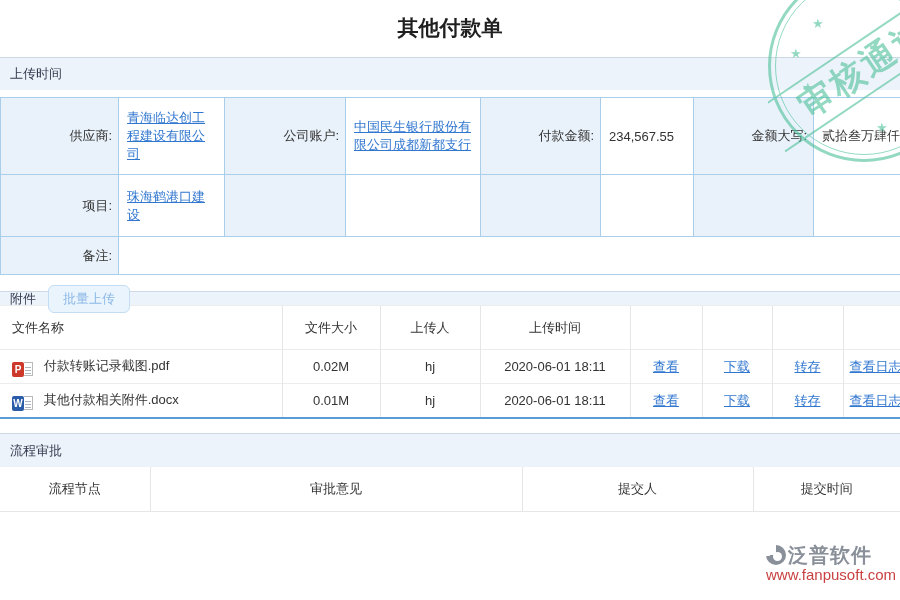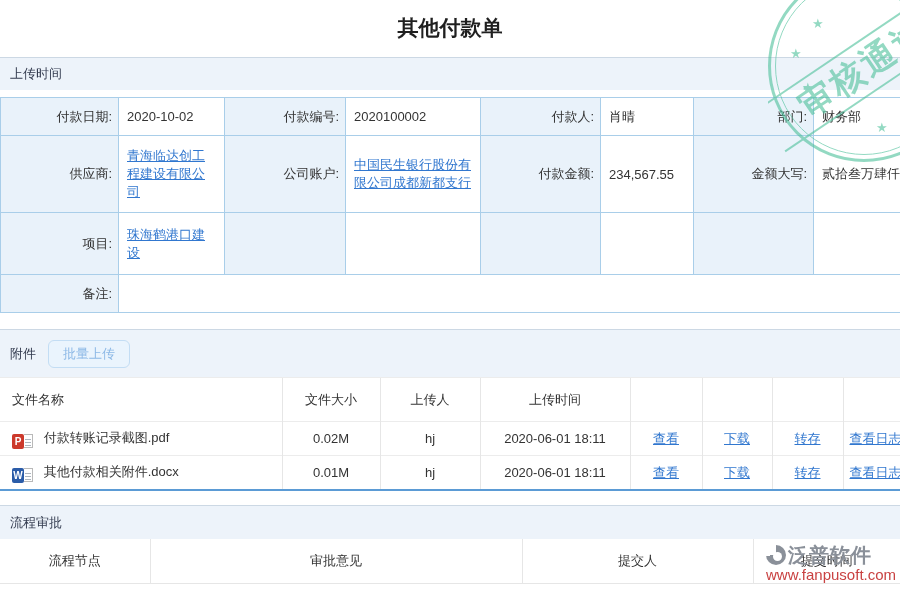--- a/index.html
+++ b/index.html
@@ -39,21 +39,21 @@
   
   table{border-collapse:collapse;table-layout:fixed;width:900px;}
   .form-table{margin-top:7px;}
   .form-table td{border:1px solid #a9cee9;padding:2px 8px;vertical-align:middle;font-size:13px;overflow:hidden;}
   .form-table td.lbl{background:#e9f2fa;text-align:right;padding-right:6px;color:#333;}
   .form-table td.val{background:#fff;text-align:left;}
   .r1{height:38px}.r2{height:77px}.r3{height:38px}.r4{height:62px}.r5{height:38px}
   a.lnk{color:#3177cf;text-decoration:underline;cursor:pointer;}
   .nowrap{white-space:nowrap;}
   
-  .attach-bar{margin-top:16px;height:48px;}
+  .attach-bar{margin-top:16px;height:14px;}
   .attach-table{border-bottom:2px solid #5b9bd5;}
   .attach-table td{border-left:1px solid #e6e6e6;border-top:1px solid #ececec;padding:0 6px;vertical-align:middle;font-size:13px;}
   .attach-table tr td:first-child{border-left:none;padding-left:12px;}
   .attach-table .hdr td{height:43px;color:#333;}
   .attach-table .frow td{height:33px;}
   .tc{text-align:center;}
   .ficon{display:inline-flex;align-items:center;margin-right:7px;vertical-align:-3px;}
   .ficon .badge{width:12px;height:15px;border-radius:2px;color:#fff;font-size:10px;font-weight:bold;
     display:flex;align-items:center;justify-content:center;}
   .ficon .page{width:8px;height:12px;background:#fff;border:1px solid #b9b9b9;border-left:none;
@@ -100,30 +100,20 @@
     <col style="width:118px">
       <col style="width:106px">
       <col style="width:121px">
       <col style="width:135px">
     <col style="width:120px">
       <col style="width:93px">
       <col style="width:120px">
       <col style="width:87px">
   </colgroup>
   <tbody>
-      <tr class="r1">
-    <td class="lbl">付款日期:</td>
-    <td class="val">2020-10-02</td>
-    <td class="lbl">付款编号:</td>
-    <td class="val">2020100002</td>
-    <td class="lbl">付款人:</td>
-    <td class="val">肖晴</td>
-    <td class="lbl">部门:</td>
-    <td class="val">财务部</td>
-  </tr>
   <tr class="r2">
     <td class="lbl">供应商:</td>
     <td class="val"><a class="lnk">青海临达创工程建设有限公司</a></td>
     <td class="lbl">公司账户:</td>
     <td class="val"><a class="lnk">中国民生银行股份有限公司成都新都支行</a></td>
     <td class="lbl">付款金额:</td>
     <td class="val">234,567.55</td>
     <td class="lbl">金额大写:</td>
     <td class="val nowrap">贰拾叁万肆仟</td>
   </tr>

